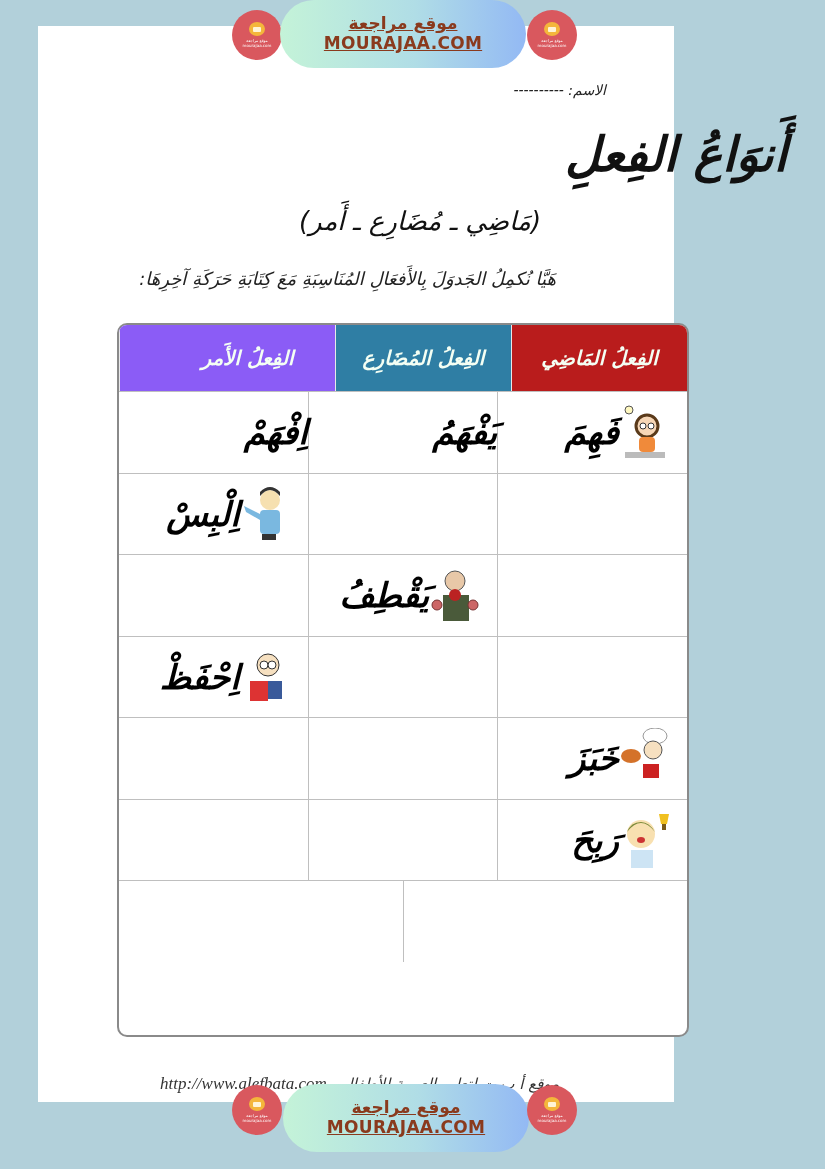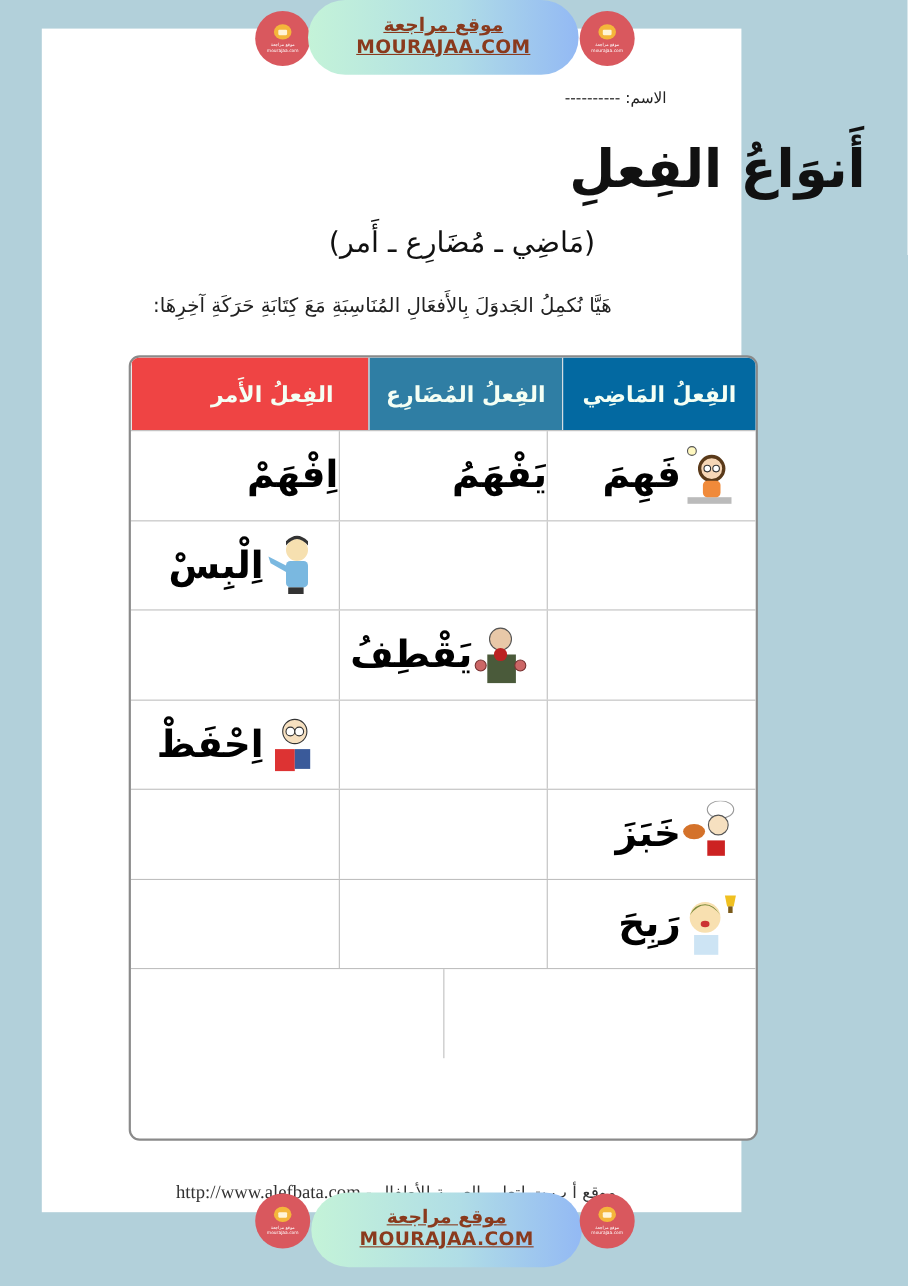--- a/index.html
+++ b/index.html
@@ -4,20 +4,21 @@
 <style>
   html, body { margin:0; padding:0; }
   body {
     width:825px; height:1169px; position:relative; overflow:hidden;
     background:#b2d0da;
     font-family:"DejaVu Sans", sans-serif;
   }
   .page {
     position:absolute; left:38px; top:26px; width:636px; height:1076px;
     background:#ffffff;
+    font-style:italic;
   }
   .banner {
     position:absolute; left:280px; width:246px; height:68px;
     border-radius:34px;
     background:linear-gradient(90deg,#c4f3d8 0%,#b0dde6 55%,#93b9f4 100%);
     display:flex; flex-direction:column; align-items:center; justify-content:center;
     z-index:5;
   }
   .banner.top { top:0px; }
   .banner.bottom { top:1084px; left:283px; }
@@ -46,23 +47,23 @@
   .table {
     position:absolute; left:79px; top:297px; width:568px; height:710px;
     border:2px solid #8a8a8a; border-radius:10px; overflow:hidden; background:#fff;
   }
   .thead { display:flex; flex-direction:row-reverse; height:66px; }
   .th {
     flex:1; display:flex; align-items:center; justify-content:center;
     color:#f4fff4; font-size:20px; font-weight:bold; direction:rtl;
     border-left:1px solid #e9e9e9;
   }
-  .th.past { background:#0369a1; }
+  .th.past { background:#b91c1c; }
   .th.present { background:#2f7ea4; }
-  .th.imperative { background:#ef4444;padding-left:40px; }
+  .th.imperative { background:#8b5cf6;padding-left:40px; }
   .tbody { display:flex; flex-direction:column; }
   .tr { display:flex; flex-direction:row-reverse; height:80.5px; border-top:1.5px solid #bfbfbf; }
   .td {
     flex:1; position:relative; border-left:1.5px solid #bfbfbf;
     display:flex; align-items:center; justify-content:flex-start; direction:rtl;
   }
   .td:last-child { border-left:none; }
   .verb { font-size:34px; font-weight:bold; color:#000; }
   .pic {
     width:52px; height:60px; margin-inline-start:16px; border-radius:6px;

